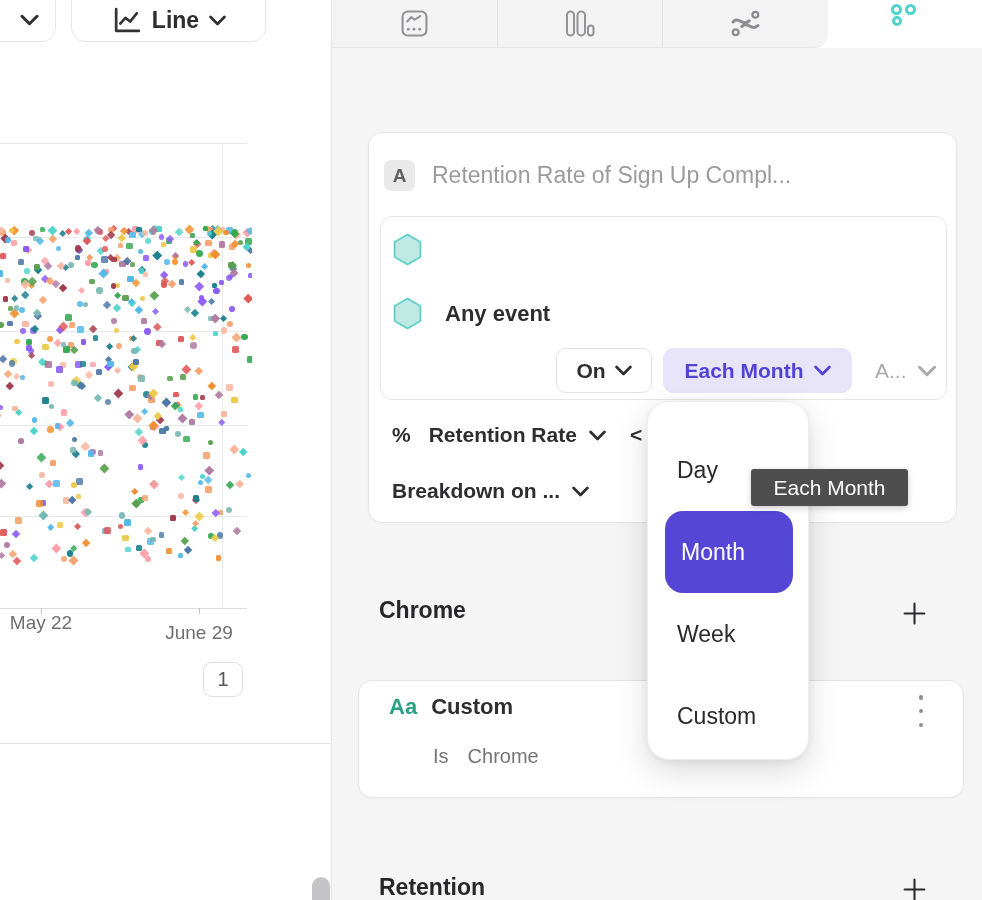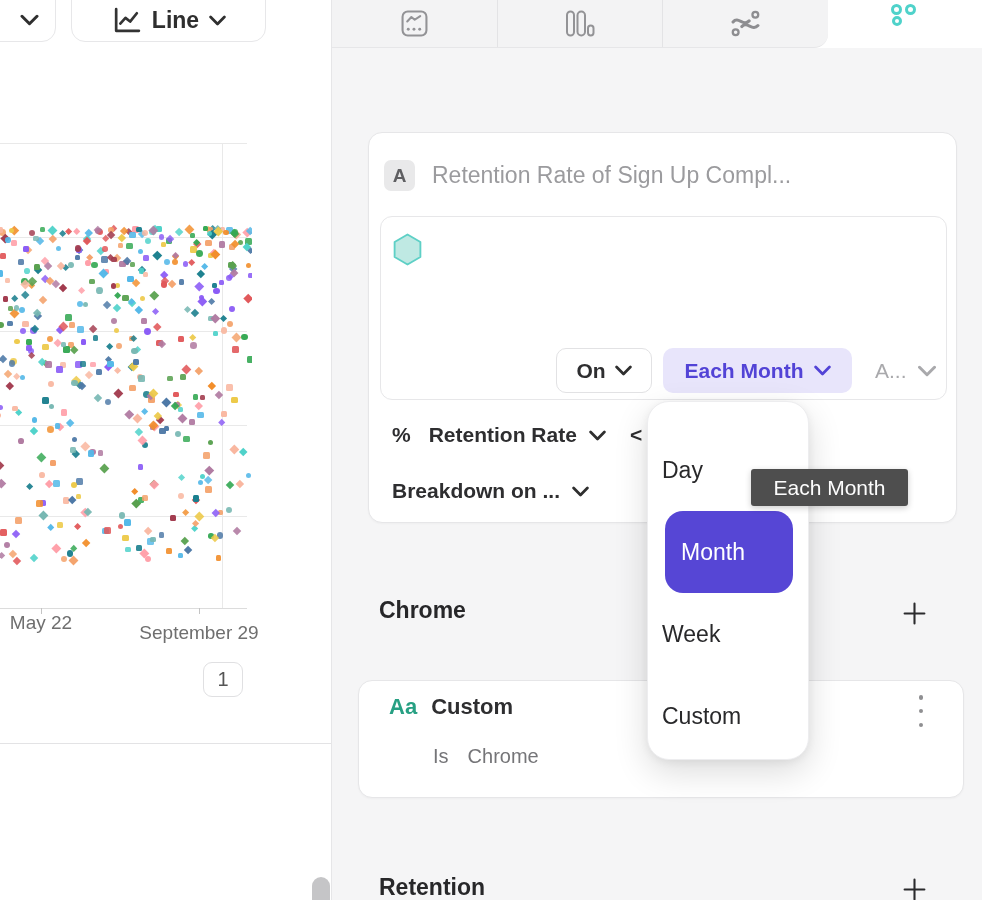--- a/index.html
+++ b/index.html
@@ -82,21 +82,21 @@
   #filter-row2 { position:absolute; left:74px; top:64px; display:flex; align-items:center; gap:19px; font-size:20px; color:#757578; }
   #kebab { position:absolute; right:32px; top:12px; width:20px; height:36px; display:flex; flex-direction:column; align-items:center; justify-content:space-between; padding:2px 0; }
   #kebab span { width:4.5px; height:4.5px; border-radius:50%; background:#8f8f92; }
 
   
   #interval-menu {
     position:absolute; left:647px; top:401px; width:162px; height:359px; background:#fff;
     border:1px solid #ededef; border-radius:22px; box-shadow:0 12px 34px rgba(0,0,0,0.14), 0 2px 8px rgba(0,0,0,0.06);
     z-index:20; padding-top:27px;
   }
-  .menu-item { position:relative; height:82px; display:flex; align-items:center; padding-left:14px; font-size:23px; color:#29292b; }
+  .menu-item { position:relative; height:82px; display:flex; align-items:center; padding-left:29px; font-size:23px; color:#29292b; }
   .menu-item.selected { height:82px; padding-left:0; }
   .menu-item.selected .sel-pill {
     margin-left:17px; width:128px; height:82px; background:#5646d5; border-radius:18px;
     display:flex; align-items:center; padding-left:16px; color:#fff; font-size:23px;
   }
   #tooltip {
     position:absolute; left:751px; top:469px; width:157px; height:37px; background:#4e4e4e;
     border-radius:3px; color:#fdfdfd; font-size:21px; display:flex; align-items:center; justify-content:center;
     z-index:30; box-shadow:0 2px 6px rgba(0,0,0,0.2);
   }
@@ -128,21 +128,21 @@
       <div class="gridline-h" style="top: 143px; width: 247px;"></div>
       <div class="gridline-h" style="top: 237px; width: 247px;"></div>
       <div class="gridline-h" style="top: 331px; width: 247px;"></div>
       <div class="gridline-h" style="top: 425px; width: 247px;"></div>
       <div class="gridline-h" style="top: 516px; width: 247px;"></div>
       <div class="gridline-v" style="left: 222px; top: 143px; height: 465px;"></div>
       <div class="axis-line" style="top: 608px; width: 247px;"></div>
       <div class="tick" style="left: 41px; top: 608px;"></div>
       <div class="tick" style="left: 199px; top: 608px;"></div>
       <div class="tick-label" style="left: 41px; top: 612px;">May 22</div>
-      <div class="tick-label" style="left: 199px; top: 622px;">September 29</div>
+      <div class="tick-label" style="left: 199px; top: 622px;">June 29</div>
       <div style="position: absolute; left: 0px; top: 0px; width: 252px; height: 740px; overflow: hidden;">
         <div class="pt" style="left: -1.02699px; top: 228.936px; width: 6.95382px; height: 6.95382px; background: rgb(244, 162, 107); border-radius: 50%; opacity: 0.89;"></div>
         <div class="pt" style="left: 114.423px; top: 255.327px; width: 6.10665px; height: 6.10665px; background: rgb(244, 162, 107); transform: rotate(45deg); opacity: 0.85;"></div>
         <div class="pt" style="left: 190.079px; top: 334.661px; width: 5.39427px; height: 5.39427px; background: rgb(237, 201, 72); transform: rotate(45deg); opacity: 0.92;"></div>
         <div class="pt" style="left: 71.2679px; top: 545.649px; width: 5.49507px; height: 5.49507px; background: rgb(52, 168, 83); transform: rotate(45deg); opacity: 0.85;"></div>
         <div class="pt" style="left: 35.2796px; top: 266.704px; width: 6.0958px; height: 6.0958px; background: rgb(27, 127, 142); transform: rotate(45deg); opacity: 0.98;"></div>
         <div class="pt" style="left: 136.643px; top: 373.957px; width: 6.36018px; height: 6.36018px; background: rgb(249, 183, 160); border-radius: 50%; opacity: 0.99;"></div>
         <div class="pt" style="left: 206.218px; top: 227.394px; width: 5.34988px; height: 5.34988px; background: rgb(237, 201, 72); transform: rotate(45deg); opacity: 0.82;"></div>
         <div class="pt" style="left: 18.379px; top: 437.967px; width: 5.73794px; height: 5.73794px; background: rgb(176, 122, 161); border-radius: 50%; opacity: 0.99;"></div>
         <div class="pt" style="left: 174.633px; top: 401.937px; width: 5.6613px; height: 5.6613px; background: rgb(237, 201, 72); transform: rotate(45deg); opacity: 0.84;"></div>
@@ -616,20 +616,26 @@
       <div id="badge-a">A</div>
       <div id="query-title">Retention Rate of Sign Up Compl...</div>
     </div>
 
     <div id="inner-card">
       <div class="event-row" style="top:16px;">
         <svg width="31" height="33" viewBox="0 0 30 32">
             <polygon points="15,1.5 27.5,8.7 27.5,23.3 15,30.5 2.5,23.3 2.5,8.7" fill="#bfe9e3" stroke="#5ed0c6" stroke-width="1.8" stroke-linejoin="round"></polygon>
           </svg>
       </div>
+      <div class="event-row" style="top:80px;">
+        <svg width="31" height="33" viewBox="0 0 30 32">
+            <polygon points="15,1.5 27.5,8.7 27.5,23.3 15,30.5 2.5,23.3 2.5,8.7" fill="#bfe9e3" stroke="#5ed0c6" stroke-width="1.8" stroke-linejoin="round"></polygon>
+          </svg>
+        <div><span class="event-name">Any event</span><span class="event-suffix"></span></div>
+      </div>
 
       <div class="ctrl-row">
         <div id="on-btn">
           <span>On</span>
           <svg class="chev" width="17" height="11" viewBox="0 0 12 8">
               <path d="M1 1.5 L6 6.5 L11 1.5" fill="none" stroke="#2f2f2f" stroke-width="2" stroke-linecap="round" stroke-linejoin="round"></path>
             </svg>
         </div>
         <div id="interval-btn">
           <span>Each Month</span>

